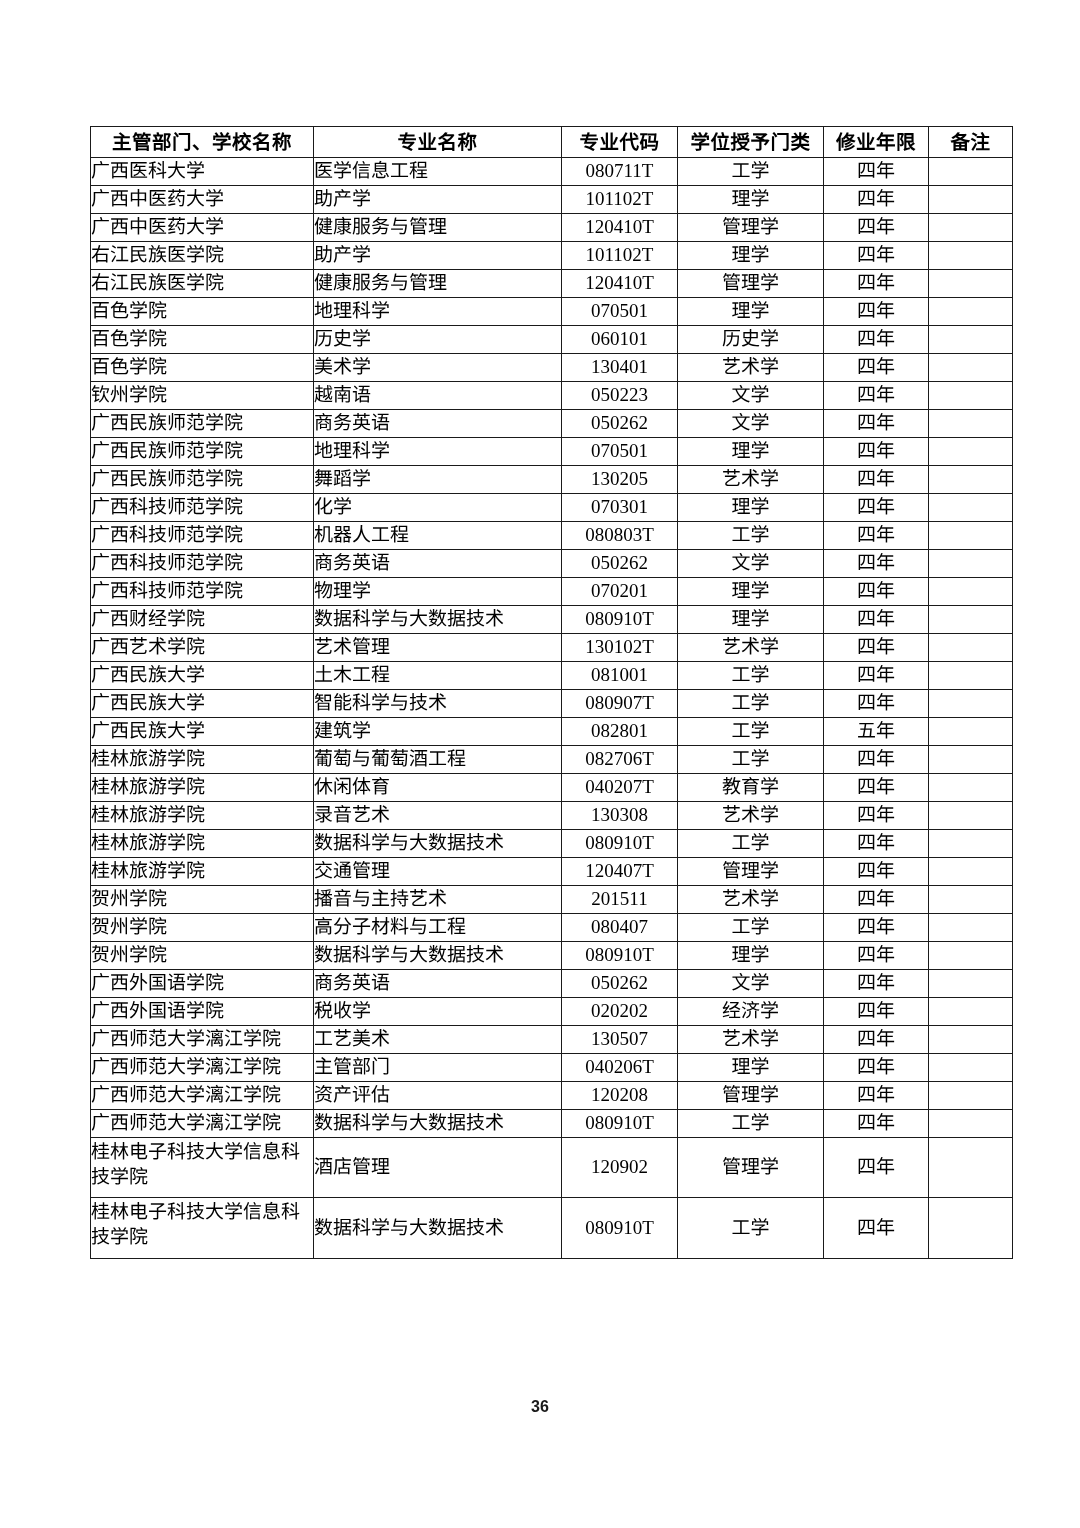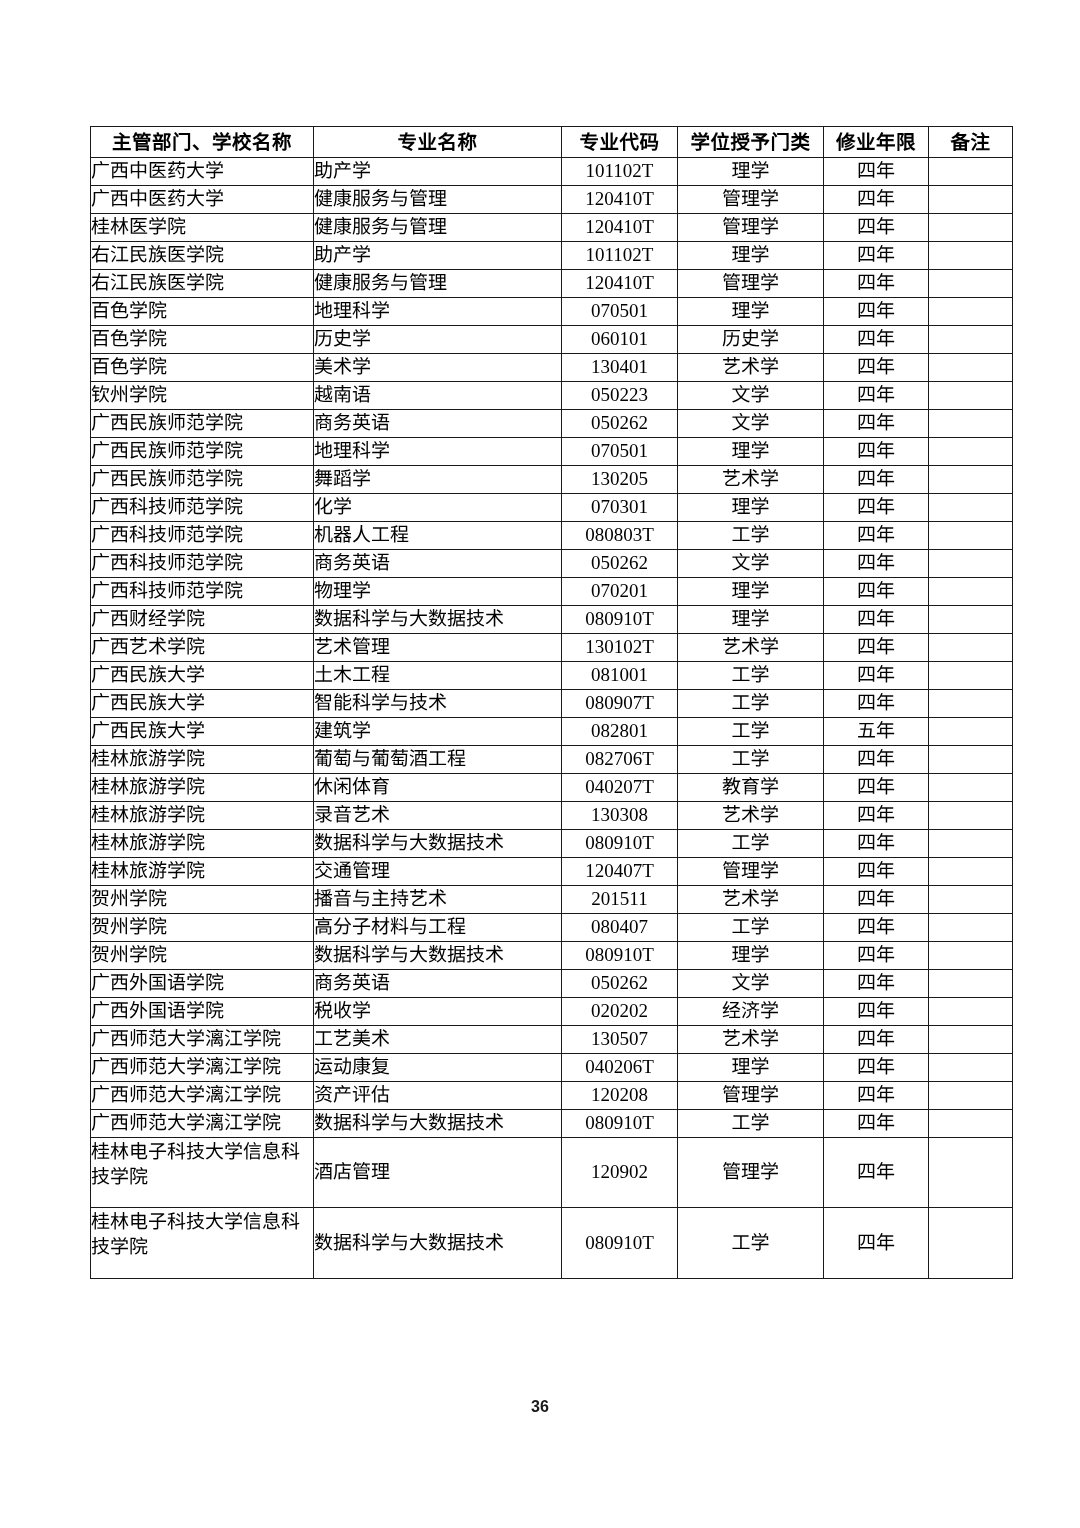--- a/index.html
+++ b/index.html
@@ -82,21 +82,21 @@
   td.cell-remark {
     text-align: center;
   }
 
   tr.tall-row td {
     height: 60px;
   }
   tr.tall-row td.cell-school {
     line-height: 1.3;
     padding-top: 2px;
-    padding-bottom: 18px;
+    padding-bottom: 8px;
   }
 
   #page-number {
     position: absolute;
     left: 0;
     top: 1398px;
     width: 1080px;
     text-align: center;
     font-size: 16px;
     font-family: "Liberation Sans", "DejaVu Sans", sans-serif;
@@ -124,44 +124,44 @@
           <th>主管部门、学校名称</th>
           <th>专业名称</th>
           <th>专业代码</th>
           <th>学位授予门类</th>
           <th>修业年限</th>
           <th>备注</th>
         </tr>
       </thead>
       <tbody id="table-body">
           <tr>
+            <td class="cell-school">广西医科大学</td>
+            <td class="cell-major">医学信息工程</td>
+            <td class="cell-code">080711T</td>
+            <td class="cell-degree">工学</td>
+            <td class="cell-years">四年</td>
+            <td class="cell-remark"></td>
+          </tr>
+          <tr>
             <td class="cell-school">广西中医药大学</td>
             <td class="cell-major">助产学</td>
             <td class="cell-code">101102T</td>
             <td class="cell-degree">理学</td>
             <td class="cell-years">四年</td>
             <td class="cell-remark"></td>
           </tr>
           <tr>
             <td class="cell-school">广西中医药大学</td>
             <td class="cell-major">健康服务与管理</td>
             <td class="cell-code">120410T</td>
             <td class="cell-degree">管理学</td>
             <td class="cell-years">四年</td>
             <td class="cell-remark"></td>
           </tr>
           <tr>
-            <td class="cell-school">桂林医学院</td>
-            <td class="cell-major">健康服务与管理</td>
-            <td class="cell-code">120410T</td>
-            <td class="cell-degree">管理学</td>
-            <td class="cell-years">四年</td>
-            <td class="cell-remark"></td>
-          </tr>
-          <tr>
             <td class="cell-school">右江民族医学院</td>
             <td class="cell-major">助产学</td>
             <td class="cell-code">101102T</td>
             <td class="cell-degree">理学</td>
             <td class="cell-years">四年</td>
             <td class="cell-remark"></td>
           </tr>
           <tr>
             <td class="cell-school">右江民族医学院</td>
             <td class="cell-major">健康服务与管理</td>
@@ -381,21 +381,21 @@
           <tr>
             <td class="cell-school">广西师范大学漓江学院</td>
             <td class="cell-major">工艺美术</td>
             <td class="cell-code">130507</td>
             <td class="cell-degree">艺术学</td>
             <td class="cell-years">四年</td>
             <td class="cell-remark"></td>
           </tr>
           <tr>
             <td class="cell-school">广西师范大学漓江学院</td>
-            <td class="cell-major">运动康复</td>
+            <td class="cell-major">主管部门</td>
             <td class="cell-code">040206T</td>
             <td class="cell-degree">理学</td>
             <td class="cell-years">四年</td>
             <td class="cell-remark"></td>
           </tr>
           <tr>
             <td class="cell-school">广西师范大学漓江学院</td>
             <td class="cell-major">资产评估</td>
             <td class="cell-code">120208</td>
             <td class="cell-degree">管理学</td>

